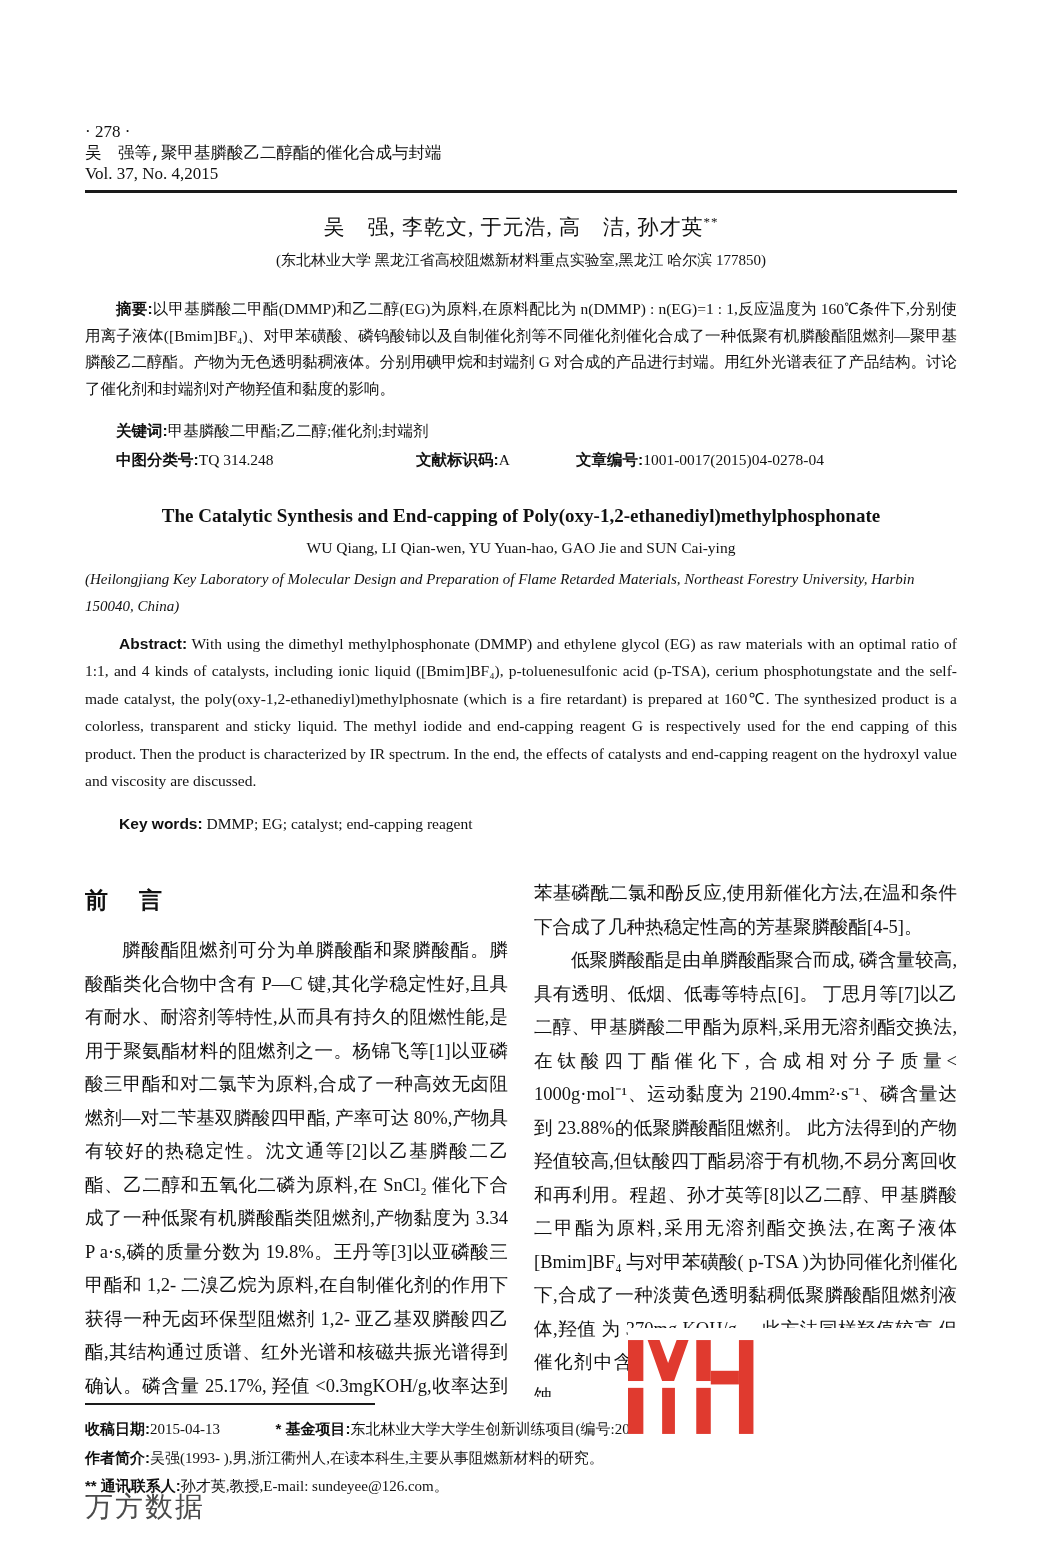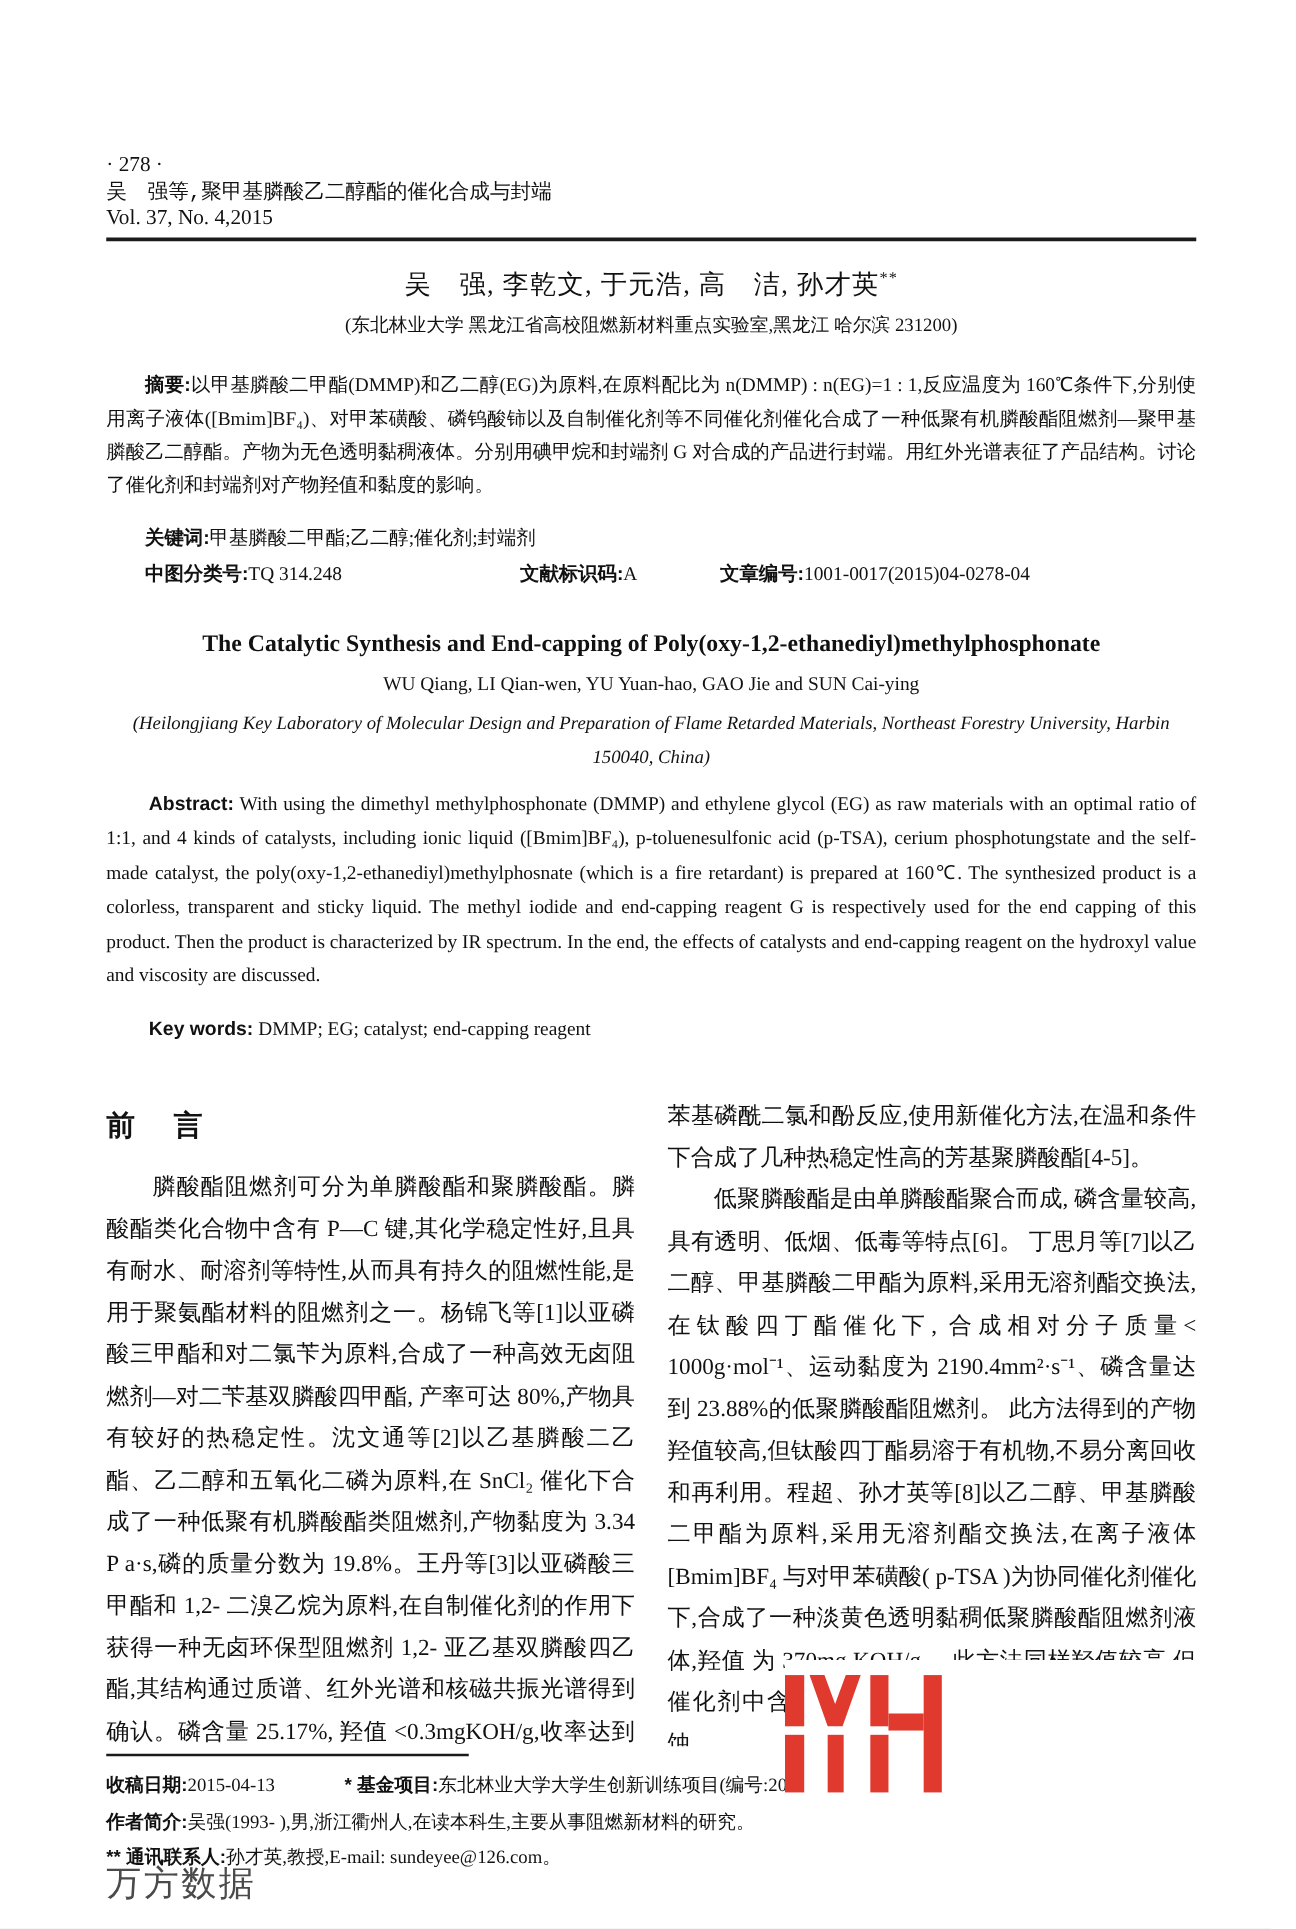--- a/index.html
+++ b/index.html
@@ -38,21 +38,21 @@
   .lbl{font-family:"Liberation Sans",sans-serif;font-weight:bold;}
   .class-row{
     display:flex;margin-top:3px;font-size:15.5px;line-height:26px;
     padding-left:31px;
   }
   .class-row .seg1{width:300px;}
   .class-row .seg2{width:160px;}
   
   .title-en{margin-top:32px;text-align:center;font-size:19px;font-weight:bold;}
   .authors-en{margin-top:12px;text-align:center;font-size:15.5px;}
-  .affil-en{margin-top:9px;text-align:center;font-style:italic;font-size:15px;line-height:27px;}
+  .affil-en{margin-top:9px;font-style:italic;font-size:15px;line-height:27px;}
   .abs-en{margin-top:10px;font-size:15.5px;line-height:27.5px;text-align:justify;text-indent:2.2em;}
   .kw-en{margin-top:1px;font-size:15.5px;line-height:27px;text-indent:2.2em;}
   
   .columns{
     display:flex;gap:26px;margin-top:40px;height:520px;overflow:hidden;
   }
   .col{width:423px;}
   .section-heading{
     margin:8px 0 18px 0;
     font-family:"Liberation Sans",sans-serif;
@@ -93,21 +93,21 @@
     <div class="header">
       <span>· 278 ·</span>
       <span class="running">吴　强等,聚甲基膦酸乙二醇酯的催化合成与封端</span>
       <span>Vol. 37, No. 4,2015</span>
     </div>
     <div class="header-rule"></div>
 
 
     <div class="authors-cn"><span>吴　强, 李乾文, 于元浩, 高　洁, 孙才英</span><sup>**</sup></div>
 
-    <div class="affil-cn">(东北林业大学 黑龙江省高校阻燃新材料重点实验室,黑龙江 哈尔滨 231200)</div>
+    <div class="affil-cn">(东北林业大学 黑龙江省高校阻燃新材料重点实验室,黑龙江 哈尔滨 177850)</div>
 
     <p class="abs-cn"><span class="lbl">摘要:</span><span>以甲基膦酸二甲酯(DMMP)和乙二醇(EG)为原料,在原料配比为 n(DMMP) : n(EG)=1 : 1,反应温度为 160℃条件下,分别使用离子液体([Bmim]BF₄)、对甲苯磺酸、磷钨酸铈以及自制催化剂等不同催化剂催化合成了一种低聚有机膦酸酯阻燃剂—聚甲基膦酸乙二醇酯。产物为无色透明黏稠液体。分别用碘甲烷和封端剂 G 对合成的产品进行封端。用红外光谱表征了产品结构。讨论了催化剂和封端剂对产物羟值和黏度的影响。</span></p>
 
     <div class="kw-cn"><span class="lbl">关键词:</span><span>甲基膦酸二甲酯;乙二醇;催化剂;封端剂</span></div>
 
     <div class="class-row">
       <span class="seg1"><span class="lbl">中图分类号:</span><span>TQ 314.248</span></span>
       <span class="seg2"><span class="lbl">文献标识码:</span><span>A</span></span>
       <span class="seg3"><span class="lbl">文章编号:</span><span>1001-0017(2015)04-0278-04</span></span>
     </div>

